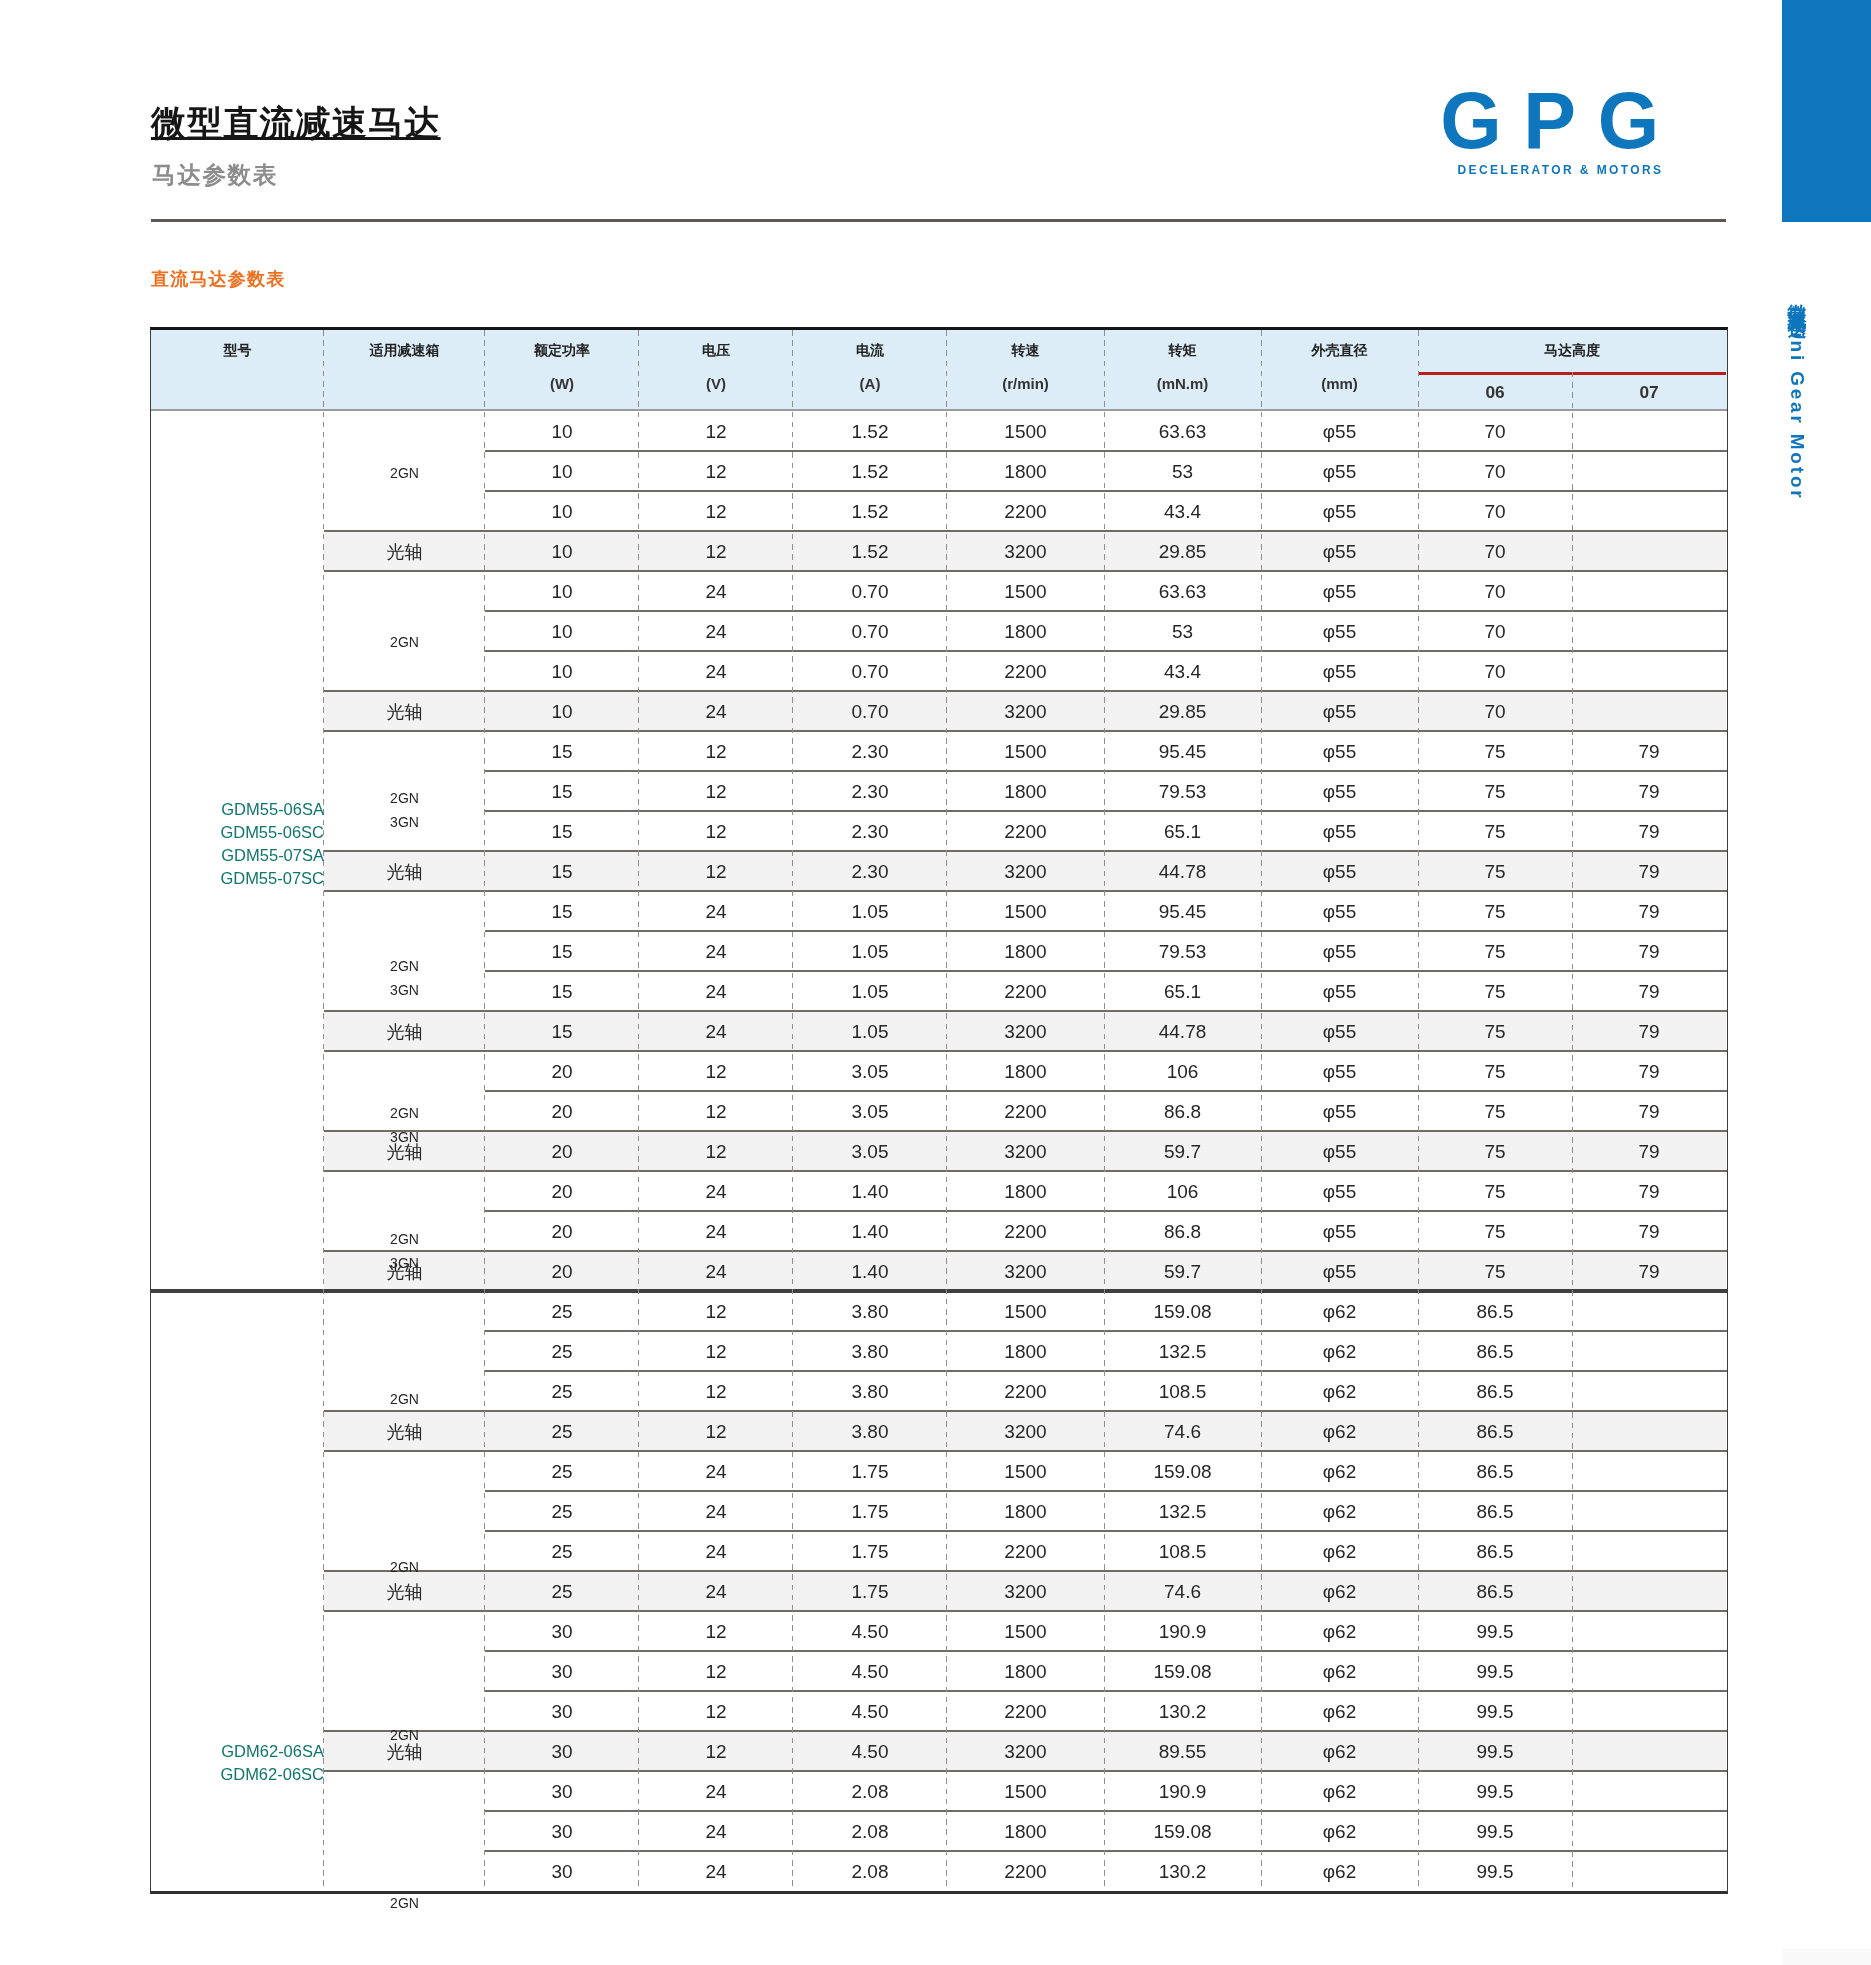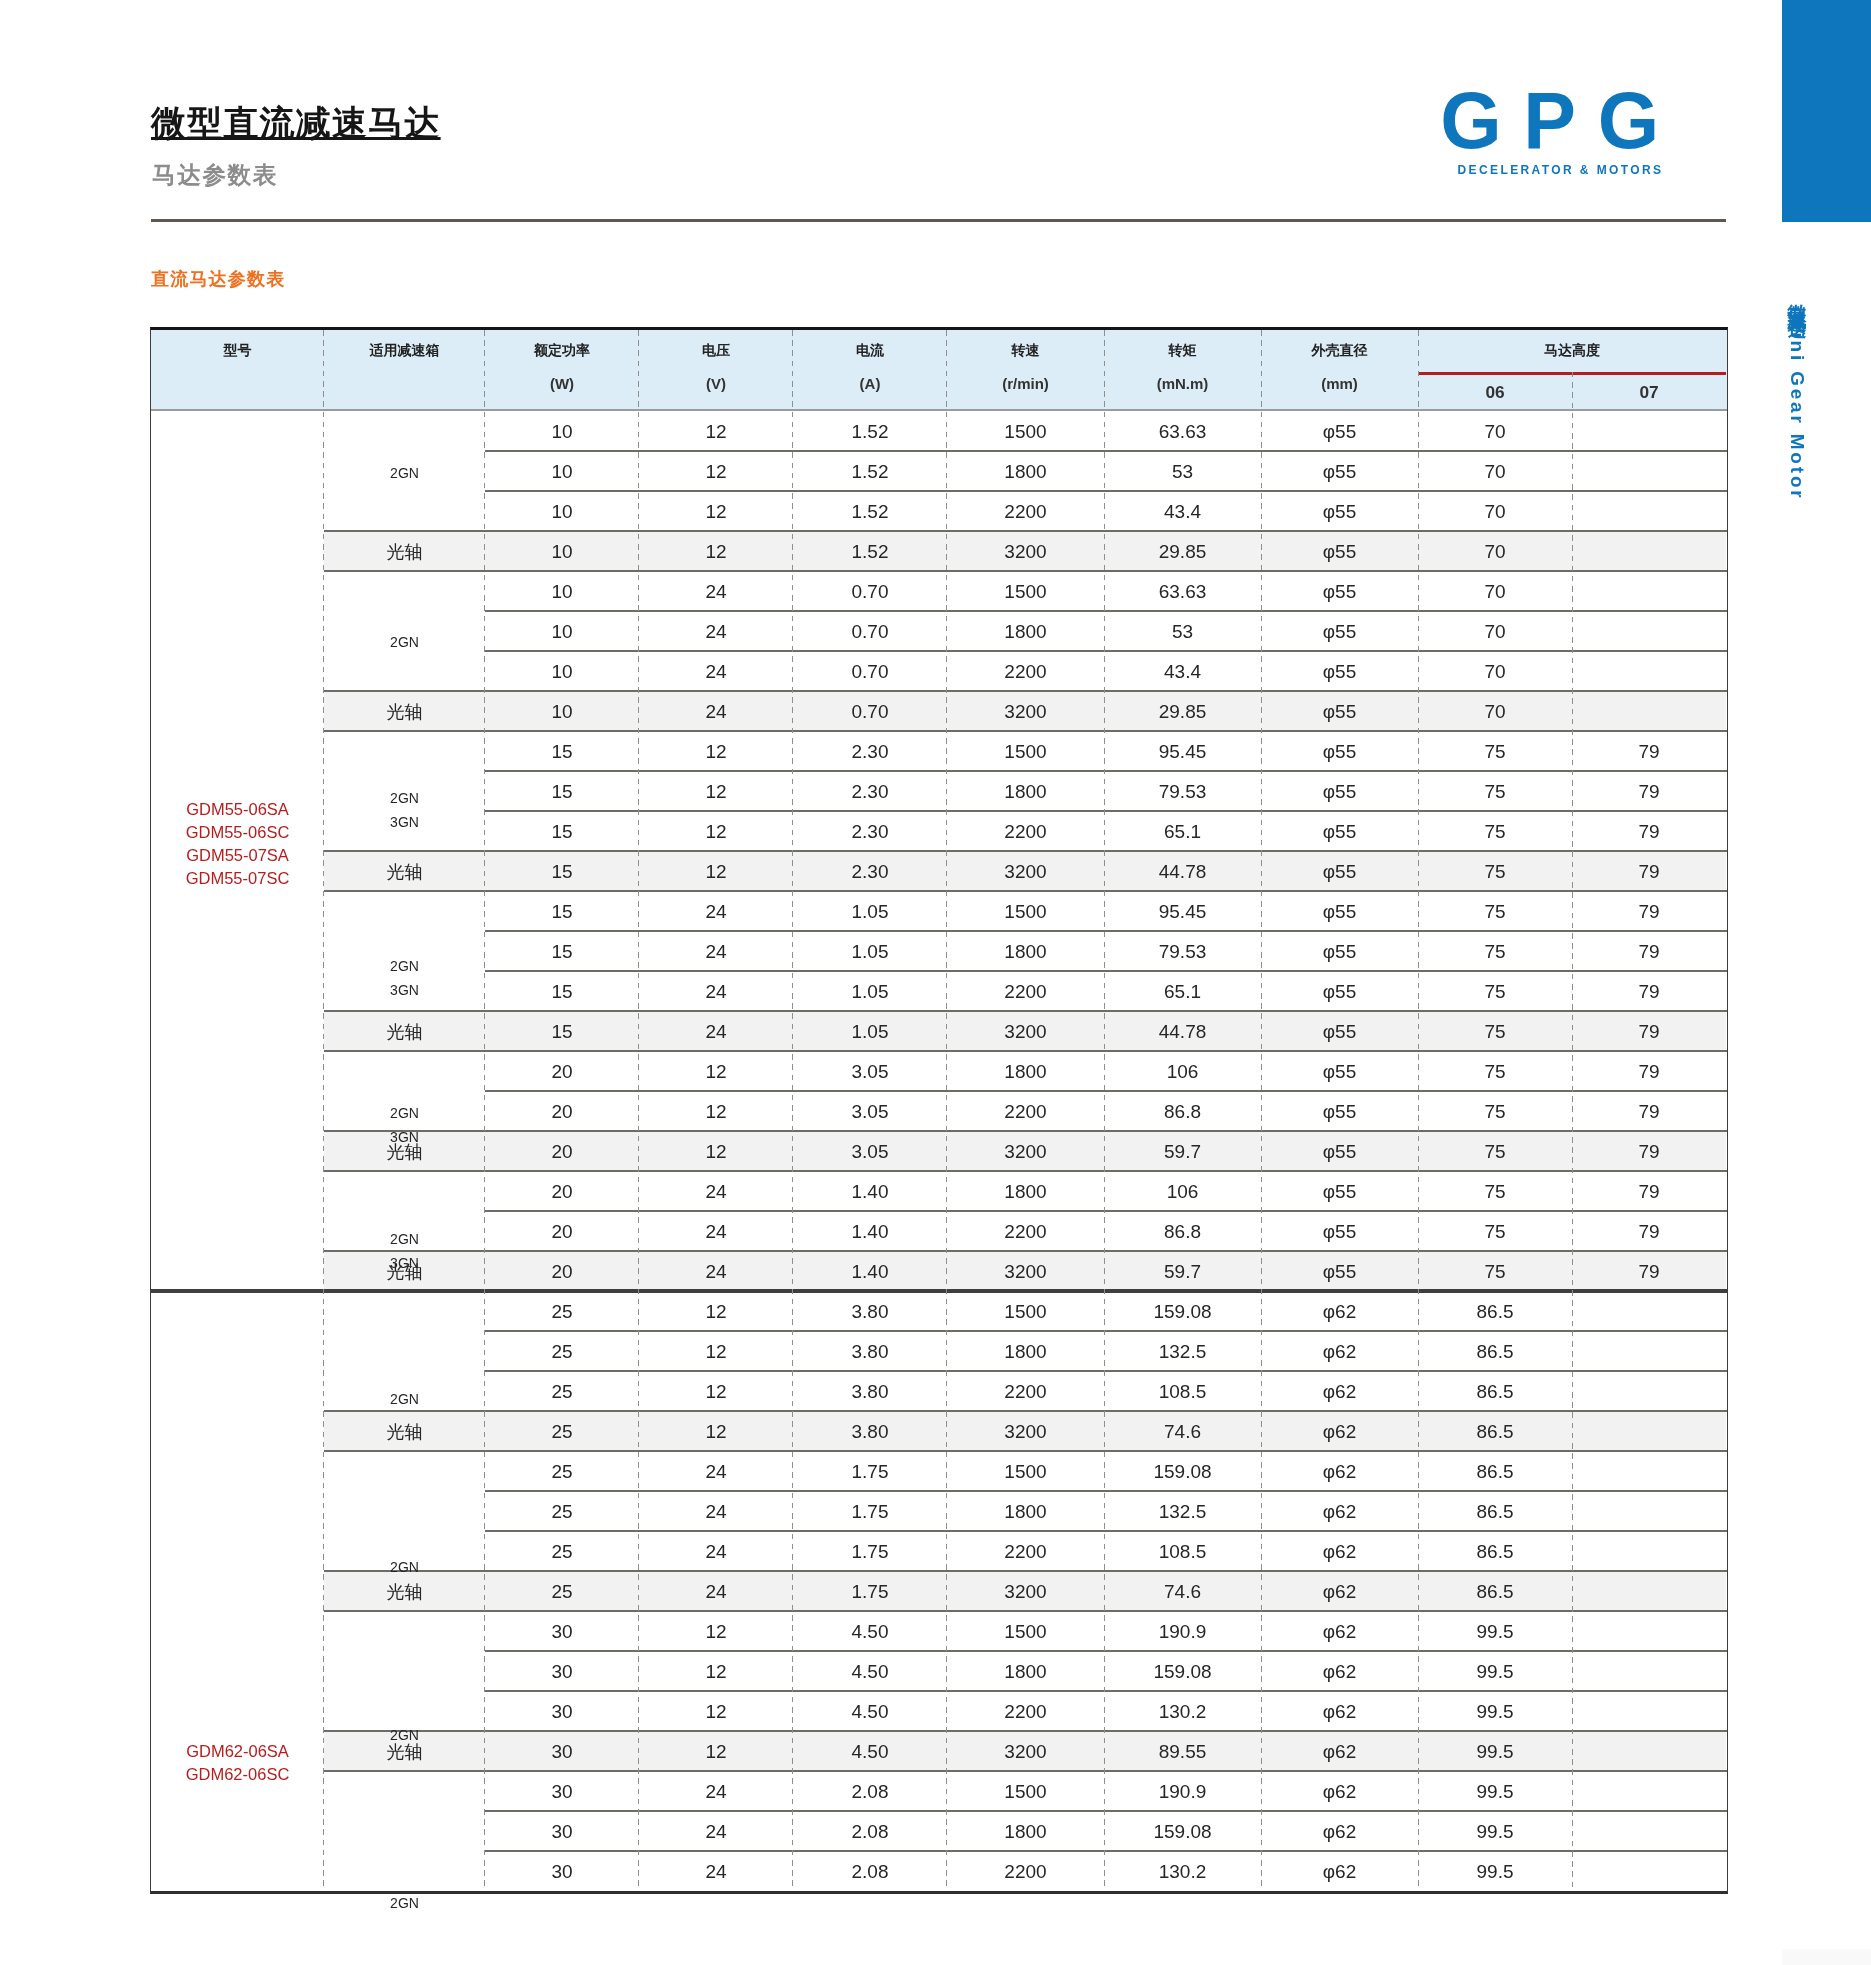--- a/index.html
+++ b/index.html
@@ -50,22 +50,22 @@
 
   .overlay{position:absolute;left:0;top:0;right:0;bottom:0;pointer-events:none;z-index:5;}
   .vline{position:absolute;top:0;bottom:0;width:1.2px;
          background:repeating-linear-gradient(to bottom,#8f8f8f 0 5.5px,transparent 5.5px 10.2px);}
   .vline.v0{left:172px;} .vline.v1{left:333px;} .vline.v2{left:487px;} .vline.v3{left:641px;}
   .vline.v4{left:795px;} .vline.v5{left:953px;} .vline.v6{left:1110px;} .vline.v7{left:1267px;}
   .vline.sub{left:1421px;top:42px;}
 
   .gear-label{position:absolute;left:173px;width:161px;text-align:center;transform:translateY(-50%);
               font-size:14px;line-height:23.6px;color:#262626;white-space:pre-line;z-index:2;}
-  .model-label{position:absolute;left:0;width:173px;text-align:center;transform:translateY(-50%);
-               font-size:16.5px;line-height:23px;color:#b91c1c;white-space:pre-line;z-index:2;}
+  .model-label{position:absolute;left:0;width:173px;text-align:right;transform:translateY(-50%);
+               font-size:16.5px;line-height:23px;color:#0f766e;white-space:pre-line;z-index:2;}
   .model-label.m0{top:514px;}
   .model-label.m1{top:1433px;}
 </style>
 </head>
 <body>
 
 <div class="page">
 
   <div class="title">微型直流减速马达</div>
   <div class="subtitle">马达参数表</div>

